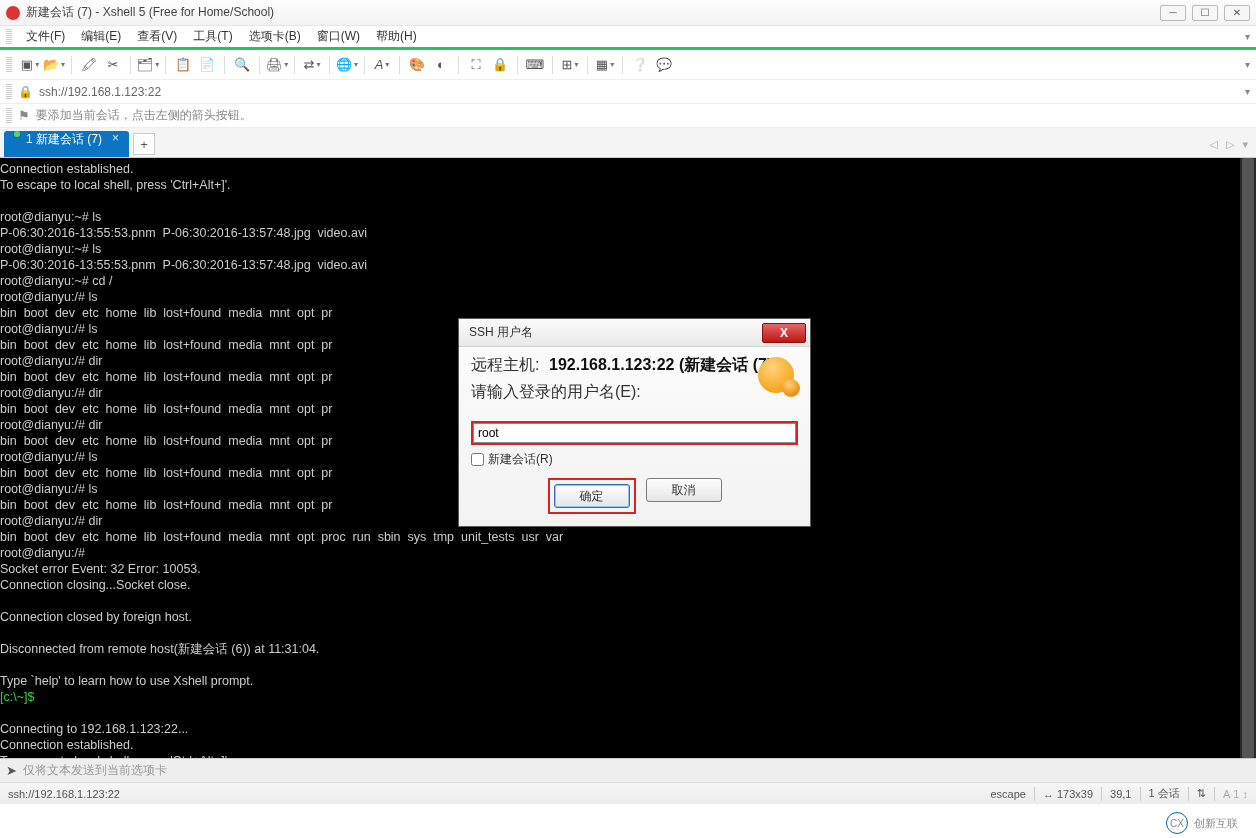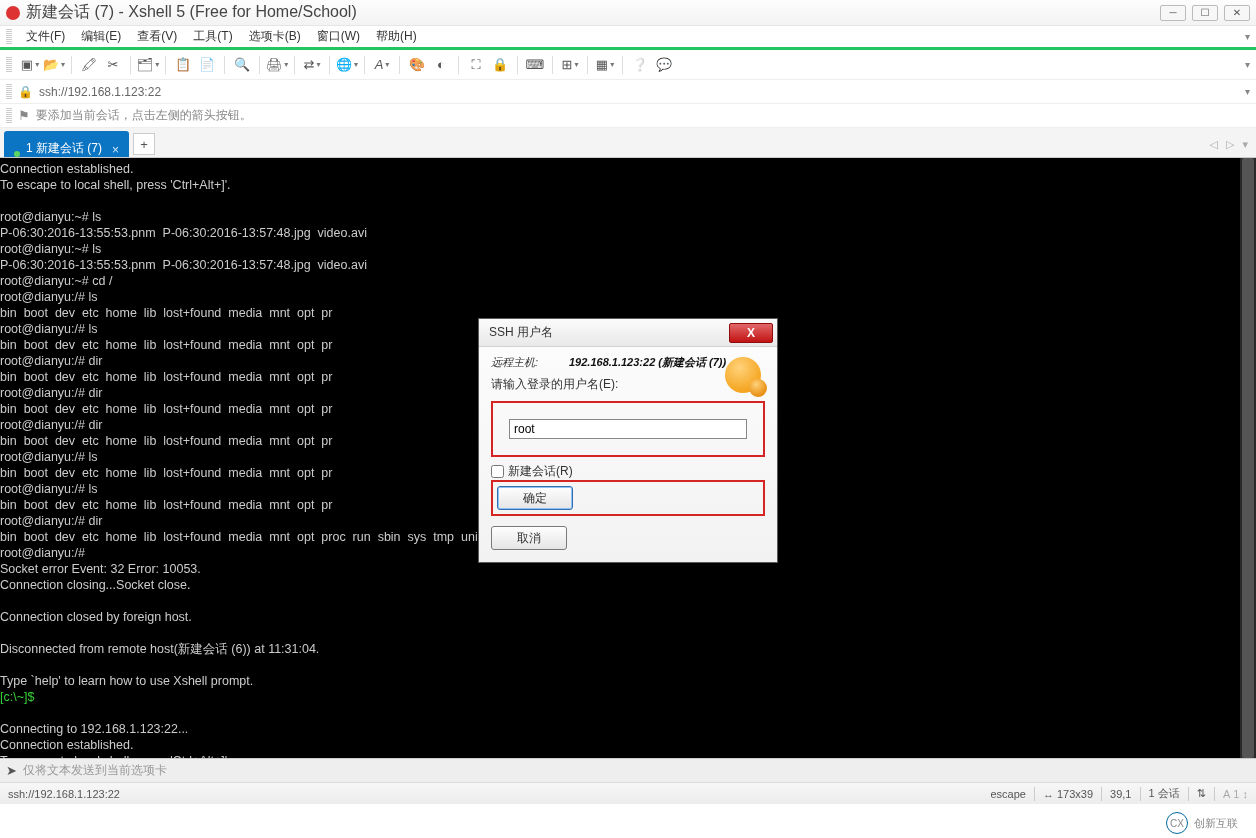--- a/index.html
+++ b/index.html
@@ -1,21 +1,21 @@
 <!DOCTYPE html>
 <html><head>
 <meta charset="utf-8">
 <style>
 * { margin: 0; padding: 0; box-sizing: border-box; font-family: "Microsoft YaHei", "SimSun", Tahoma, sans-serif; }
 body { background: #fff; width: 1256px; height: 838px; overflow: hidden; position: relative; font-size: 12px; color: #333; }
 
 
 .titlebar { height: 26px; background: linear-gradient(#fdfdfd,#f3f3f3); border-bottom: 1px solid #e5e5e5; display:flex; align-items:center; padding:0 6px; }
 .titlebar .app-icon { width:14px; height:14px; background:#d33; border-radius:50%; margin-right:6px; display:inline-block; }
-.titlebar .title-text { font-size:16px; color:#444; flex:1; }
+.titlebar .title-text { font-size:12px; color:#444; flex:1; }
 .titlebar .win-buttons { display:flex; gap:6px; }
 .titlebar .win-buttons span { width:26px; height:16px; border:1px solid #bbb; border-radius:2px; display:flex; align-items:center; justify-content:center; font-size:10px; color:#555; background:#f7f7f7; }
 
 
 .menubar { height:24px; background:#fff; border-bottom:3px solid #22c55e; display:flex; align-items:center; padding:0 6px; position:relative; }
 .menubar .grip { width:6px; height:16px; background:repeating-linear-gradient(#ccc,#ccc 1px,#fff 1px,#fff 2px); margin-right:6px; }
 .menubar .menu-item { padding:0 8px; font-size:12px; color:#333; cursor:default; }
 .menubar .drop-arrow { position:absolute; right:6px; color:#888; font-size:10px; }
 
 
@@ -34,21 +34,21 @@
 .addressbar .drop-arrow { position:absolute; right:6px; color:#888; font-size:10px; }
 
 
 .hintbar { height:24px; background:#fff; border-bottom:1px solid #eee; display:flex; align-items:center; padding:0 6px; }
 .hintbar .grip { width:6px; height:16px; background:repeating-linear-gradient(#ccc,#ccc 1px,#fff 1px,#fff 2px); margin-right:6px; }
 .hintbar .flag { color:#888; font-size:13px; margin-right:6px; }
 .hintbar .hint-text { font-size:12px; color:#888; }
 
 
 .tabstrip { height:30px; background:#f4f4f4; border-bottom:1px solid #ccc; display:flex; align-items:flex-end; padding:0 4px; position:relative; }
-.tabstrip .tab { height:26px; background:#0b74c3; color:#fff; display:flex; align-items:flex-end; padding:0 10px; border-top-left-radius:3px; border-top-right-radius:3px; font-size:12px; gap:6px; position:relative; }
+.tabstrip .tab { height:26px; background:#0b74c3; color:#fff; display:flex; align-items:flex-start; padding:0 10px; border-top-left-radius:3px; border-top-right-radius:3px; font-size:12px; gap:6px; position:relative; }
 .tabstrip .tab .ind { width:6px;height:6px;background:#5fd35f;border-radius:50%;display:inline-block; }
 .tabstrip .tab .close { color:#cfe8fb; font-size:12px; margin-left:4px; }
 .tabstrip .tab-add { width:22px;height:22px;background:#fff;border:1px solid #ccc;margin-left:4px;margin-bottom:2px;display:flex;align-items:center;justify-content:center;font-size:13px;color:#555; }
 .tabstrip .tab-nav { position:absolute; right:6px; bottom:6px; display:flex; gap:4px; color:#aaa; font-size:11px; }
 .tabstrip .tab-nav span { padding:0 2px; }
 
 
 .terminal { height:600px; background:#000; color:#ccc; font-family:Consolas,"Courier New",monospace; font-size:12.5px; line-height:15px; padding:4px 4px 0 0; white-space:pre; overflow:hidden; position:relative; }
 .terminal .green { color:#38d138; }
 .terminal .scrollbar { position:absolute; top:0; right:0; width:16px; height:100%; background:#2a2a2a; }
@@ -58,34 +58,34 @@
 .inputstrip { height:24px; background:#eee; border-top:1px solid #ccc; display:flex; align-items:center; padding:0 6px; gap:6px; }
 .inputstrip .send-icon { color:#555; font-size:13px; }
 .inputstrip .placeholder { color:#999; font-size:12px; }
 
 
 .statusbar { height:22px; background:linear-gradient(#f7f7f7,#ececec); border-top:1px solid #ddd; display:flex; align-items:center; padding:0 8px; font-size:11px; color:#555; }
 .statusbar .sep { width:1px; height:14px; background:#ccc; margin:0 8px; }
 .statusbar .spacer { flex:1; }
 
 
-.dialog { position:absolute; left:478px; top:318px; width:300px; background:linear-gradient(#fdfdfd,#f2f2f2); border:1px solid #5a5a5a; box-shadow:2px 2px 6px rgba(0,0,0,.4); }
+.dialog { position:absolute; left:458px; top:318px; width:353px; background:linear-gradient(#fdfdfd,#f2f2f2); border:1px solid #5a5a5a; box-shadow:2px 2px 6px rgba(0,0,0,.4); }
 .dialog .dlg-title { height:28px; background:linear-gradient(#fbfbfb,#e9e9e9); border-bottom:1px solid #d0d0d0; display:flex; align-items:center; padding:0 4px 0 10px; font-size:12px; color:#333; }
 .dialog .dlg-title .dlg-close { margin-left:auto; width:44px;height:20px;background:linear-gradient(#e26767,#c21313);border:1px solid #8e0e0e;border-radius:2px;color:#fff;display:flex;align-items:center;justify-content:center;font-size:12px;font-weight:bold; }
 .dialog .dlg-body { padding:8px 12px 12px 12px; }
-.dialog .info-row { display:flex; margin-bottom:6px; font-size:11px;font-style:italic; }
+.dialog .info-row { display:flex; margin-bottom:6px; font-size:16px; }
 .dialog .info-row .label { width:78px; color:#333; }
 .dialog .info-row .value { font-weight:bold; color:#111; }
 .dialog .user-icon { position:absolute; right:16px; top:38px; width:36px;height:36px; background:radial-gradient(circle at 40% 30%, #ffd27a, #f5a623 70%); border-radius:50%; }
 .dialog .user-icon::after { content:""; position:absolute; right:-6px; bottom:-4px; width:18px;height:18px;border-radius:50%;background:radial-gradient(circle at 40% 30%, #ffd27a, #e88f12 70%); }
-.dialog .prompt { margin-top:4px; font-size:12px; }
-.dialog .input-wrap { margin-top:8px; border:2px solid #d42424; padding:16px; }
+.dialog .prompt { margin-top:4px; font-size:16px; }
+.dialog .input-wrap { margin-top:18px; border:2px solid #d42424; padding:0; }
 .dialog .input-wrap input { width:100%; height:20px; border:1px solid #888; padding:1px 4px; font-size:12px; outline:none; }
 .dialog .remember { margin-top:6px; display:flex; align-items:center; gap:4px; font-size:12px; }
-.dialog .btn-row { display:flex; justify-content:center; gap:10px;flex-direction:column; }
+.dialog .btn-row { margin-top:10px; display:flex; justify-content:center; gap:10px; }
 .dialog .btn { width:76px;height:24px;border:1px solid #7a7a7a;background:linear-gradient(#fefefe,#e5e5e5);border-radius:3px;font-size:12px;display:flex;align-items:center;justify-content:center; }
 .dialog .btn-box { border:2px solid #d42424; padding:4px; display:inline-flex; }
 .dialog .btn.default { border:1px solid #2f6fb2; box-shadow:inset 0 0 0 1px #8fc2f0; }
 
 
 .watermark { position:absolute; right:18px; bottom:4px; font-size:11px; color:#888; display:flex; align-items:center; gap:6px; }
 .watermark .logo { width:22px;height:22px;border:1px solid #0369a1;border-radius:50%;display:flex;align-items:center;justify-content:center;font-size:10px;background:#fff; }
 </style>
 </head>
 <body>

